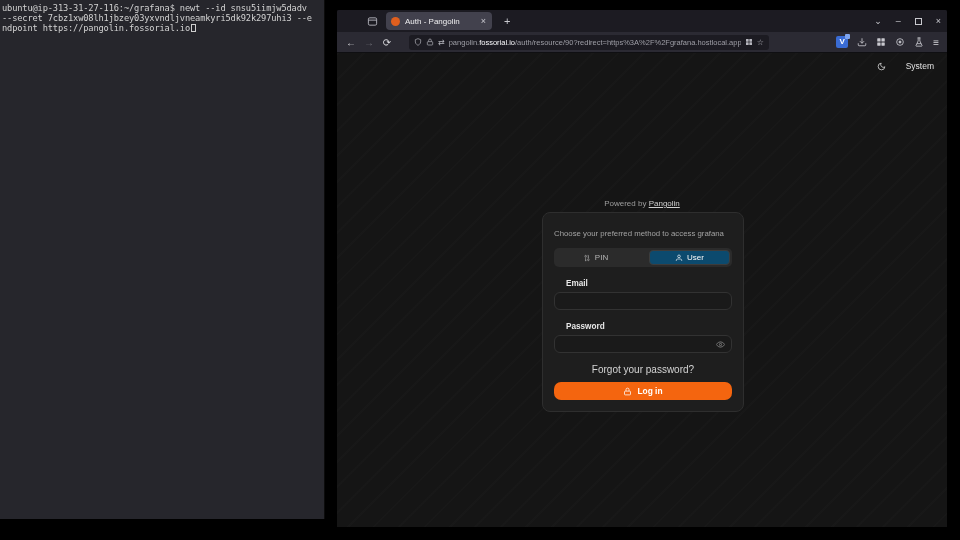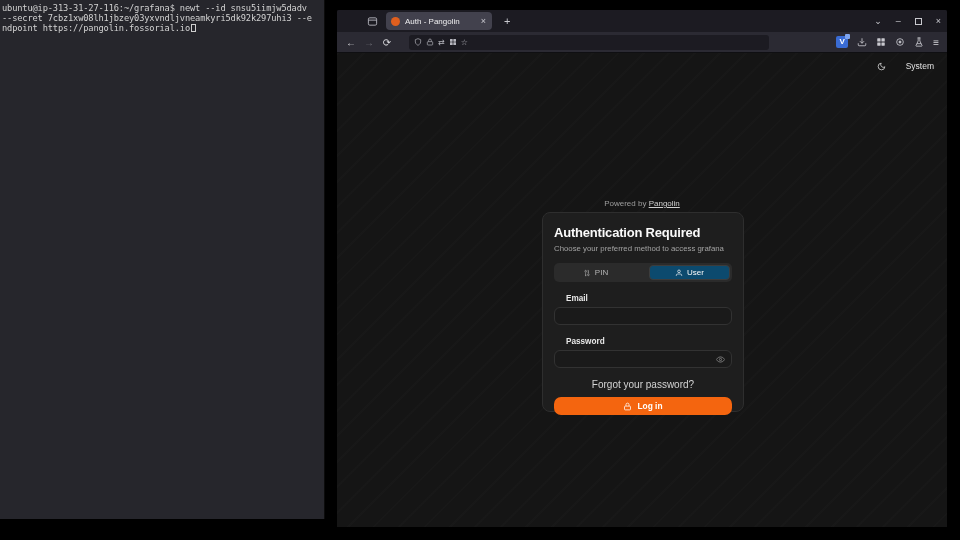--- a/index.html
+++ b/index.html
@@ -124,20 +124,21 @@
 
       <div class="urlbar">
         <svg width="8" height="8" viewBox="0 0 24 24" fill="none" stroke="#b6b6be" stroke-width="2">
             <path d="M12 22s8-4 8-10V5l-8-3-8 3v7c0 6 8 10 8 10z"></path>
           </svg>
         <svg width="8" height="8" viewBox="0 0 24 24" fill="none" stroke="#b6b6be" stroke-width="2">
             <rect x="4" y="11" width="16" height="10" rx="2"></rect>
             <path d="M8 11V7a4 4 0 0 1 8 0v4"></path>
           </svg>
         <span class="url-glyph">⇄</span>
+        <span class="urltext"><span>pangolin.</span><span class="domain">fossorial.io</span><span>/auth/resource/90?redirect=https%3A%2F%2Fgrafana.hostlocal.app</span></span>
         <svg width="8" height="8" viewBox="0 0 24 24" fill="#b6b6be">
             <rect x="3" y="3" width="8" height="8" rx="1"></rect>
             <rect x="13" y="3" width="8" height="8" rx="1"></rect>
             <rect x="3" y="13" width="8" height="8" rx="1"></rect>
             <rect x="13" y="13" width="8" height="8" rx="1"></rect>
           </svg>
         <span class="url-glyph">☆</span>
       </div>
 
       <div class="ext-icons">
@@ -179,21 +180,20 @@
       <div class="theme-toggle">
         <svg width="9" height="9" viewBox="0 0 24 24" fill="none" stroke="#e3e3e3" stroke-width="2">
             <path d="M21 12.79A9 9 0 1 1 11.21 3 7 7 0 0 0 21 12.79z"></path>
           </svg>
         <span>System</span>
       </div>
 
       <div class="powered"><span>Powered by </span><a>Pangolin</a></div>
 
       <div class="card">
-        <div class="card-title">Authentication Required</div>
         <div class="card-sub">Choose your preferred method to access grafana</div>
 
         <div class="tabs">
           <div class="tabbtn">
             <svg width="8" height="8" viewBox="0 0 24 24" fill="none" stroke="#b3b3b3" stroke-width="2">
                 <rect x="14" y="14" width="4" height="6" rx="2"></rect>
                 <rect x="6" y="4" width="4" height="6" rx="2"></rect>
                 <path d="M6 20h4"></path>
                 <path d="M14 10h4"></path>
                 <path d="M6 14h2v6"></path>

